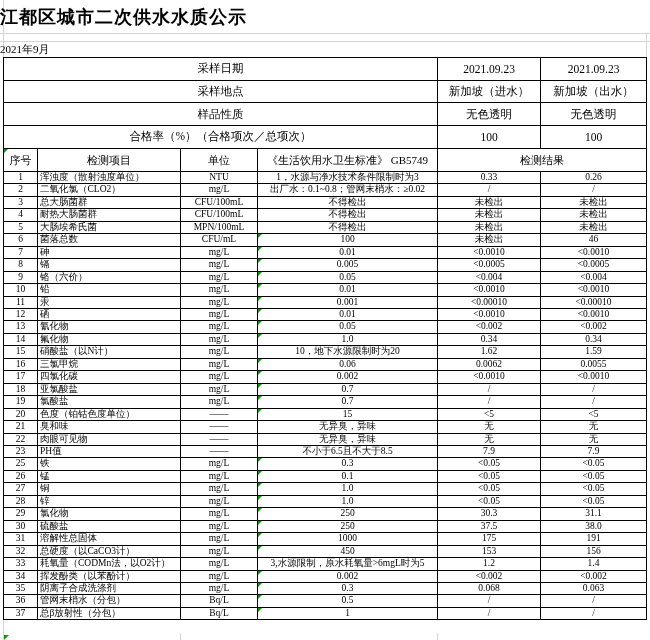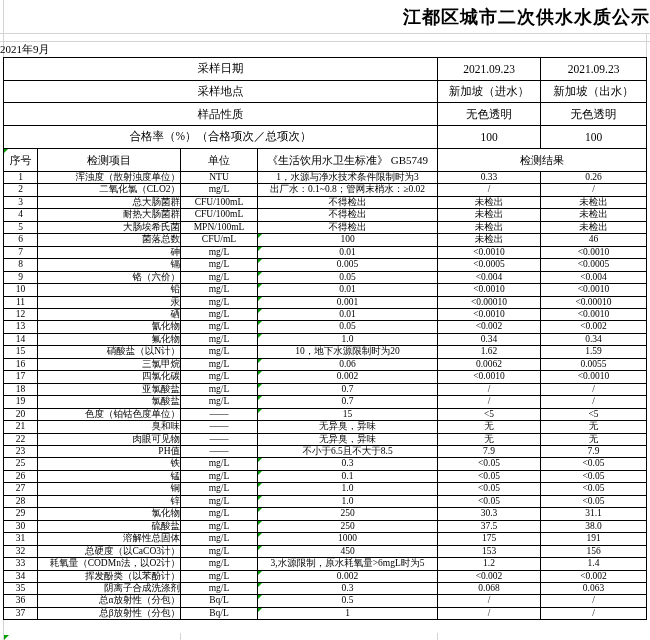--- a/index.html
+++ b/index.html
@@ -10,37 +10,37 @@
     font-family:"Liberation Serif","DejaVu Serif",serif;
     color:#000;
     overflow:hidden;
   }
   
   .gridline{position:absolute;background:#d4d4d4;}
   .g-v{width:1px;}
   .g-h{height:1px;}
   .page-title{
     position:absolute;top:3px;left:0;width:650px;height:28px;
-    text-align:right;font-size:18px;font-weight:bold;line-height:28px;
+    text-align:left;font-size:18px;font-weight:bold;line-height:28px;
     letter-spacing:1px;
   }
   .page-subtitle{
     position:absolute;top:41px;left:0;width:650px;height:16px;
     text-align:left;font-size:11px;line-height:16px;
   }
   table{border-collapse:collapse;table-layout:fixed;}
   td,th{border:1px solid #000;padding:0;overflow:hidden;white-space:nowrap;font-weight:normal;}
   
   .info-table{position:absolute;left:3px;top:57px;width:643px;}
   .info-table td{height:21.7px;text-align:center;font-size:11.5px;}
   
   .main-table{position:absolute;left:3px;top:148px;width:643px;}
   .main-table thead th{height:22px;font-size:11px;}
   .main-table td{height:11.45px;line-height:11.45px;font-size:9.5px;text-align:center;position:relative;}
-  .main-table td.c-item{text-align:right;padding-left:2px;font-family:Liberation Serif, serif;}
+  .main-table td.c-item{text-align:left;padding-left:2px;font-family:Liberation Serif, serif;}
   .tri{
     position:absolute;top:0;left:0;width:0;height:0;
     border-top:4px solid #00a000;border-right:4px solid transparent;
   }
   .tri-abs{
     position:absolute;width:0;height:0;
     border-top:5px solid #00a000;border-right:5px solid transparent;
   }
 </style>
 </head>
@@ -375,21 +375,21 @@
         <tr>
           <td class="c-no">35</td>
           <td class="c-item">阴离子合成洗涤剂</td>
           <td class="c-unit">mg/L</td>
           <td class="c-std"><span class="tri"></span>0.3</td>
           <td class="c-r1">0.068</td>
           <td class="c-r2">0.063</td>
         </tr>
         <tr>
           <td class="c-no">36</td>
-          <td class="c-item">总α放射性（分包）</td>
+          <td class="c-item">管网末梢水（分包）</td>
           <td class="c-unit">Bq/L</td>
           <td class="c-std"><span class="tri"></span>0.5</td>
           <td class="c-r1">/</td>
           <td class="c-r2">/</td>
         </tr>
         <tr>
           <td class="c-no">37</td>
           <td class="c-item">总β放射性（分包）</td>
           <td class="c-unit">Bq/L</td>
           <td class="c-std"><span class="tri"></span>1</td>

